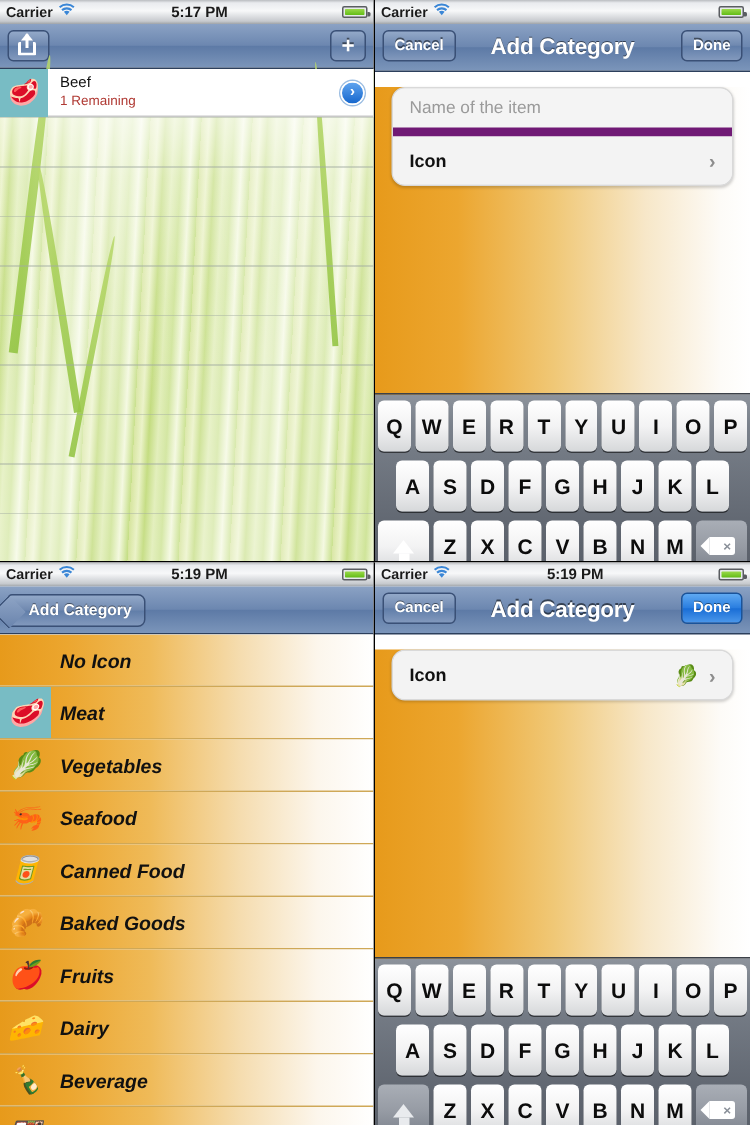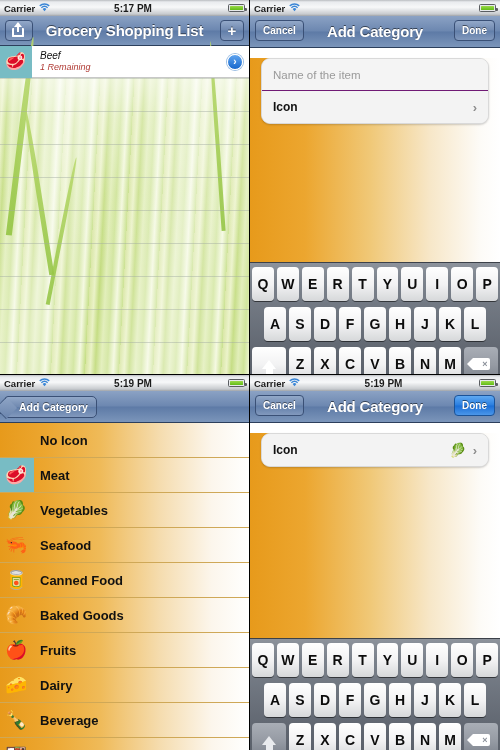--- a/index.html
+++ b/index.html
@@ -57,33 +57,33 @@
       linear-gradient(100deg, rgba(255,255,255,0) 0%, rgba(255,255,255,.55) 26%, rgba(255,255,255,.15) 46%, rgba(255,255,255,.5) 70%, rgba(255,255,255,.1) 100%),
       repeating-linear-gradient(93deg, #cfe08d 0px, #e7f0bd 5px, #b9d66a 10px, #dcebac 16px, #c8e08a 22px, #f1f7d8 28px, #bad86f 34px),
       linear-gradient(#eaf4cf,#b9d564);
   }
   .grass .blade { position:absolute; background:linear-gradient(#b8d86a,#8fc23c); border-radius:50% 50% 0 0; opacity:.85; }
   .grass .lines { position:absolute; inset:0; background:repeating-linear-gradient(180deg, rgba(255,255,255,.0) 0px, rgba(255,255,255,.0) 32px, rgba(160,170,160,.45) 32px, rgba(160,170,160,.45) 33px); }
   .grocery-row { position:relative; z-index:3; display:flex; align-items:center; height:32px; background:#fff;
     border-bottom:1px solid #c8c8c8; padding-right:6px; }
   .grocery-row .thumb { width:32px; height:32px; flex:0 0 32px; overflow:hidden; background:#78bcc4;
     display:flex; align-items:center; justify-content:center; font-size:17px; }
-  .grocery-row .txt { flex:1; padding-left:8px;font-style:italic; }
+  .grocery-row .txt { flex:1; padding-left:8px; }
   .grocery-row .name { font-size:10px; color:#111; line-height:12px; }
   .grocery-row .sub { font-size:9px; color:#b03a34; line-height:11px; }
   .disclose { width:16px; height:16px; border-radius:50%;
     background:linear-gradient(#5fa4ef,#1667cd); display:flex; align-items:center; justify-content:center;
     color:#fff; font-size:10px; font-weight:bold; border:1px solid #fff; box-shadow:0 0 0 1px #9bbde2; }
 
   
   .orange-body { position:relative; height:100%; background:linear-gradient(90deg,#e79a1b 0%, #eca62f 22%, #f0c877 48%, #f7e7c8 72%, #fdfbf7 92%, #ffffff 100%); }
   .card { margin:10px 11px 0 11px; background:#f4f4f4; border-radius:9px; border:1px solid #d9d9d9;
     box-shadow:0 1px 2px rgba(0,0,0,.18); overflow:hidden; }
   .card-row { height:32px; display:flex; align-items:center; padding:0 11px; background:#f3f3f3;
-    border-bottom:1px solid #701a75; }
+    border-bottom:6px solid #701a75; }
   .card-row:last-child { border-bottom:none; }
   .card-row.field { background:#f4f4f4; }
   .field-text { font-size:11.5px; color:#9a9a9a; }
   .field-text.filled { color:#1a1a1a; }
   .row-label { font-size:12px; font-weight:bold; color:#111; }
   .row-right { margin-left:auto; display:flex; align-items:center; gap:6px; }
   .row-icon { font-size:14px; }
   .chev { color:#8d8d8d; font-size:13px; font-weight:bold; }
 
   
@@ -104,21 +104,21 @@
   .shift-glyph.dark { border-bottom-color:#e9ebee; }
   .shift-glyph.dark:after { background:#e9ebee; }
   .bs-glyph { width:17px; height:12px; background:#fff; position:relative; border-radius:0 2px 2px 0;
     color:#8a9099; font-size:9px; font-weight:bold; display:flex; align-items:center; justify-content:flex-end; padding-right:2px; }
   .bs-glyph:before { content:""; position:absolute; left:-6px; top:0; width:0;height:0;
     border-top:6px solid transparent; border-bottom:6px solid transparent; border-right:6px solid #fff; }
 
   
   .icon-list { position:relative; height:100%; overflow:hidden; background:#fff; }
   .icon-row { display:flex; align-items:center; height:35px; border-bottom:1px solid #cfa857;
-    background:linear-gradient(90deg,#e79a1b 0%, #eca62f 18%, #efba58 40%, #f5dcae 64%, #fcf6ec 85%, #ffffff 100%); }
+    background:linear-gradient(90deg,#e79a1b 0%, #eca62f 18%, #efba58 40%, #f5dcae 64%, #fcf6ec 85%, #ffffff 100%);font-style:italic; }
   .icon-row .ic { width:34px; height:34px; flex:0 0 34px; display:flex; align-items:center; justify-content:center; font-size:18px; }
   .icon-row .ic.teal { background:#78bcc4; }
   .icon-row .lbl { font-size:13px; font-weight:bold; color:#111; padding-left:6px; }
   .icon-row.noicon .lbl { padding-left:40px; }
 </style>
 </head>
 <body>
 
 <div class="screen-grid">
 
@@ -138,21 +138,20 @@
         </span>
     </div>
 
     <div class="navbar">
       <div class="nav-btn left square">
         <span class="share-ico">
             <span class="bx"></span>
             <span class="ar"></span>
           </span>
       </div>
-      <span class="nav-title">Grocery Shopping List</span>
       <div class="nav-btn right plus">+</div>
     </div>
 
     <div class="grocery-body">
       <div class="grass">
         <div class="blade" style="left:18px;top:-10px;width:6px;height:200px;transform:rotate(7deg);"></div>
         <div class="blade" style="left:36px;top:60px;width:5px;height:170px;transform:rotate(-9deg);"></div>
         <div class="blade" style="left:60px;top:110px;width:4px;height:150px;transform:rotate(11deg);"></div>
         <div class="blade" style="left:215px;top:-5px;width:4px;height:190px;transform:rotate(-4deg);"></div>
         <div class="lines"></div>

